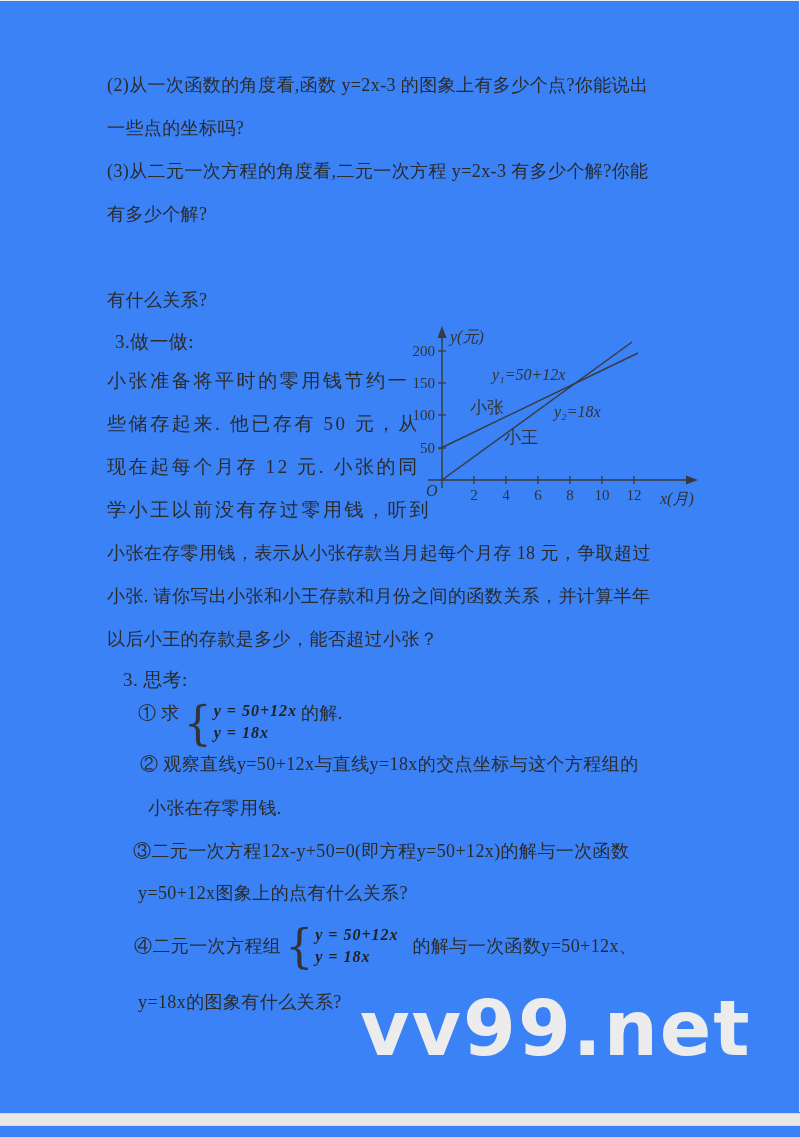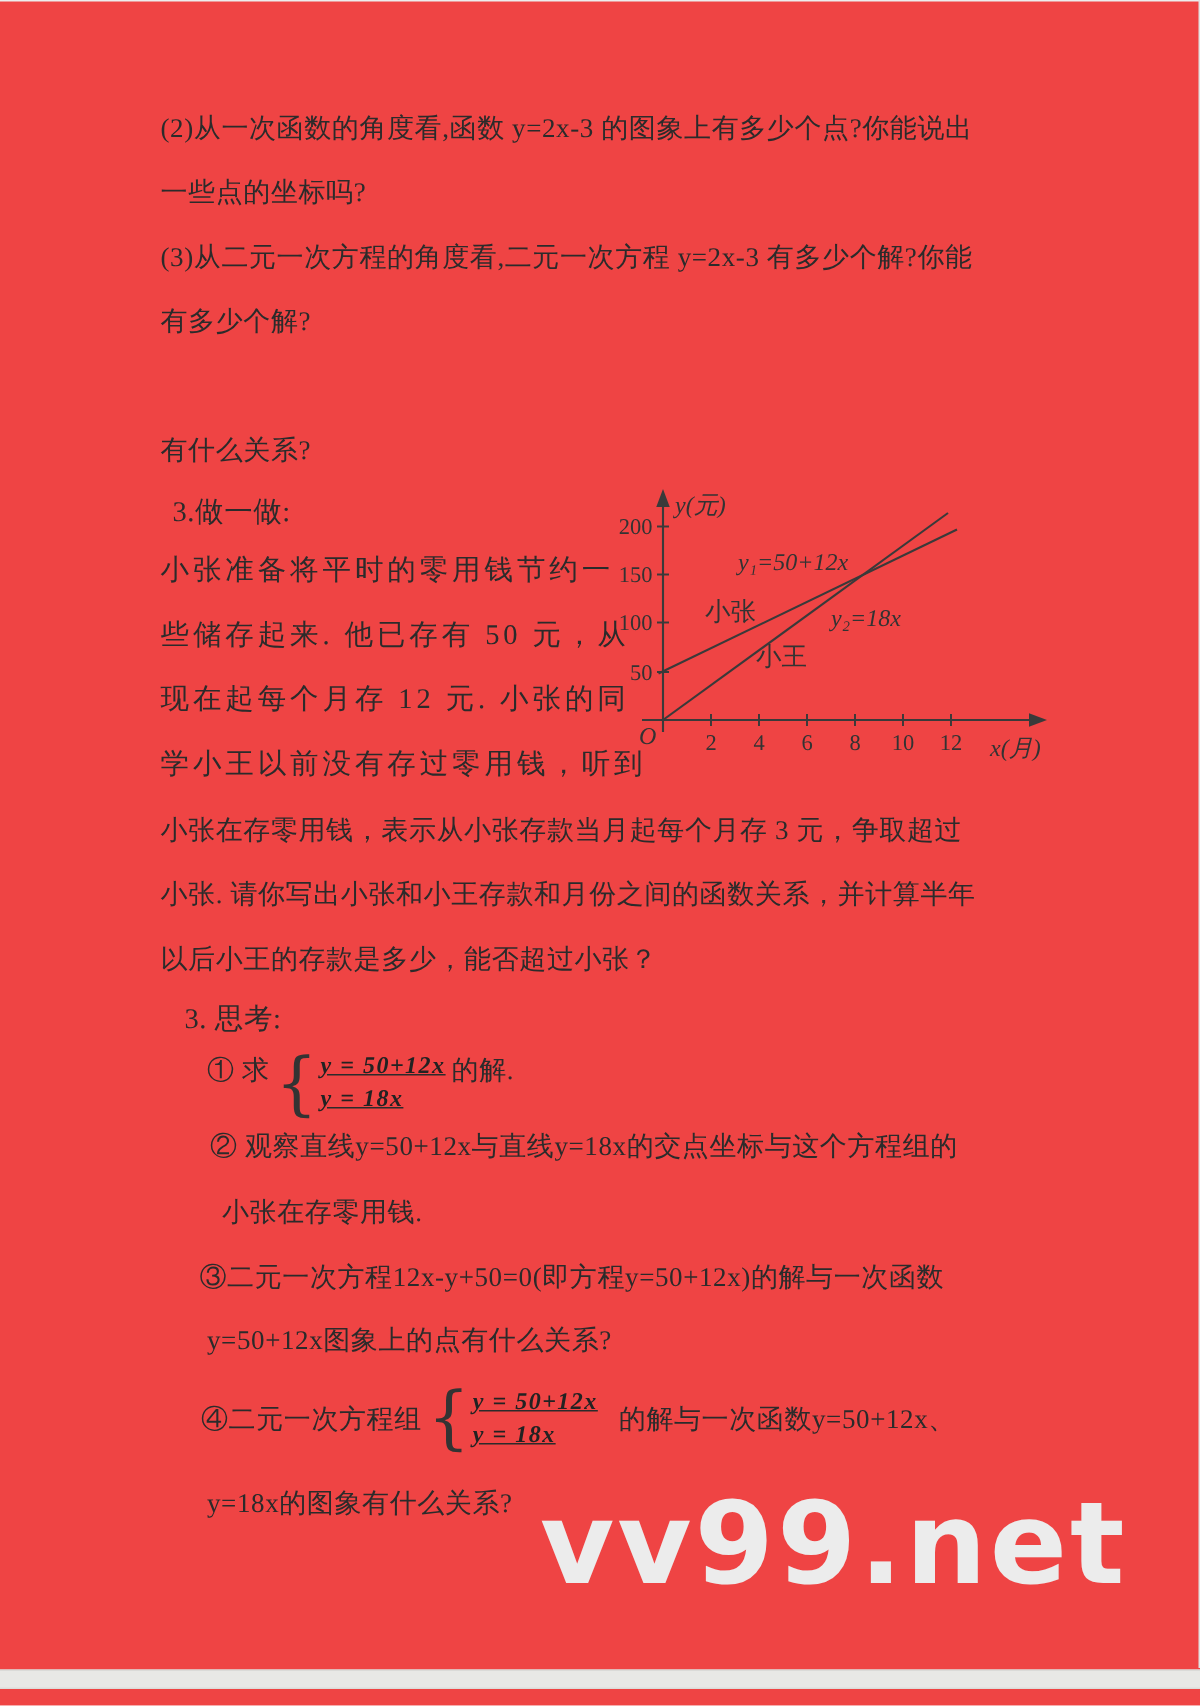--- a/index.html
+++ b/index.html
@@ -1,38 +1,38 @@
 <!DOCTYPE html>
 <html><head>
 <meta charset="utf-8">
 <style>
   * { margin:0; padding:0; box-sizing:border-box; }
   html,body { background:#ffffff; }
   .page {
     position:relative; width:800px; height:1137px;
-    background:#ef4444; overflow:hidden;
+    background:#3b82f6; overflow:hidden;
     font-family:"Liberation Serif","DejaVu Serif",serif;
     color:#2b2b2b;
   }
   .edge-top { position:absolute; top:0; left:0; width:100%; height:1px; background:#ededed; }
   .edge-right { position:absolute; top:0; right:0; width:1px; height:1112px; background:#e2e2e2; }
   .tline {
     position:absolute; font-size:18px; white-space:nowrap;
     letter-spacing:0.4px; line-height:24px;
   }
   .leftcol { font-size:19px; letter-spacing:2.6px; }
   .heading { font-size:19px;margin-left:11px; }
   .eq-row { position:absolute; display:flex; white-space:nowrap; }
   .eq-row .txt { font-size:18px; letter-spacing:0.4px; }
   .brace {
     font-family:"DejaVu Serif",serif; font-weight:400;
     font-size:44px; line-height:46px; transform:scaleY(1.05);
     margin:0 2px 0 4px; color:#333;
   }
-  .eqs { display:flex; flex-direction:column; justify-content:flex-end;text-decoration:underline; }
+  .eqs { display:flex; flex-direction:column; justify-content:flex-end; }
   .eqs .eq {
     font-style:italic; font-weight:bold; font-size:16px;
     line-height:22px; letter-spacing:1px; color:#222;
     font-family:"Liberation Serif","DejaVu Serif",serif;
   }
   .row-top { align-items:flex-start; }
   .row-top .txt { margin-top:1px; }
   .row-center { align-items:center; }
   .spread { letter-spacing:3.2px; }
   .watermark {
@@ -113,21 +113,21 @@
       <text x="248" y="186" class="axis-label">x(月)</text>
       <text x="14" y="178" class="axis-label">O</text>
 
       <text x="80" y="62" class="curve-label">y₁=50+12x</text>
       <text x="58" y="95" class="name-label">小张</text>
       <text x="142" y="99" class="curve-label">y₂=18x</text>
       <text x="92" y="125" class="name-label">小王</text>
     </svg>
   </div>
 
-  <div class="tline" style="left:107px; top:541px">小张在存零用钱，表示从小张存款当月起每个月存 3 元，争取超过</div>
+  <div class="tline" style="left:107px; top:541px">小张在存零用钱，表示从小张存款当月起每个月存 18 元，争取超过</div>
   <div class="tline" style="left:107px; top:627px">以后小王的存款是多少，能否超过小张？</div>
   <div class="tline" style="left:107px; top:584px">小张. 请你写出小张和小王存款和月份之间的函数关系，并计算半年</div>
 
   <div class="tline heading" style="left:112px; top:668px">3. 思考:</div>
 
   <div class="eq-row row-top" style="left:138px; top:700px">
     <span class="txt">① 求</span>
     <span class="brace">{</span>
     <span class="eqs">
       <span class="eq">y = 50+12x</span>

